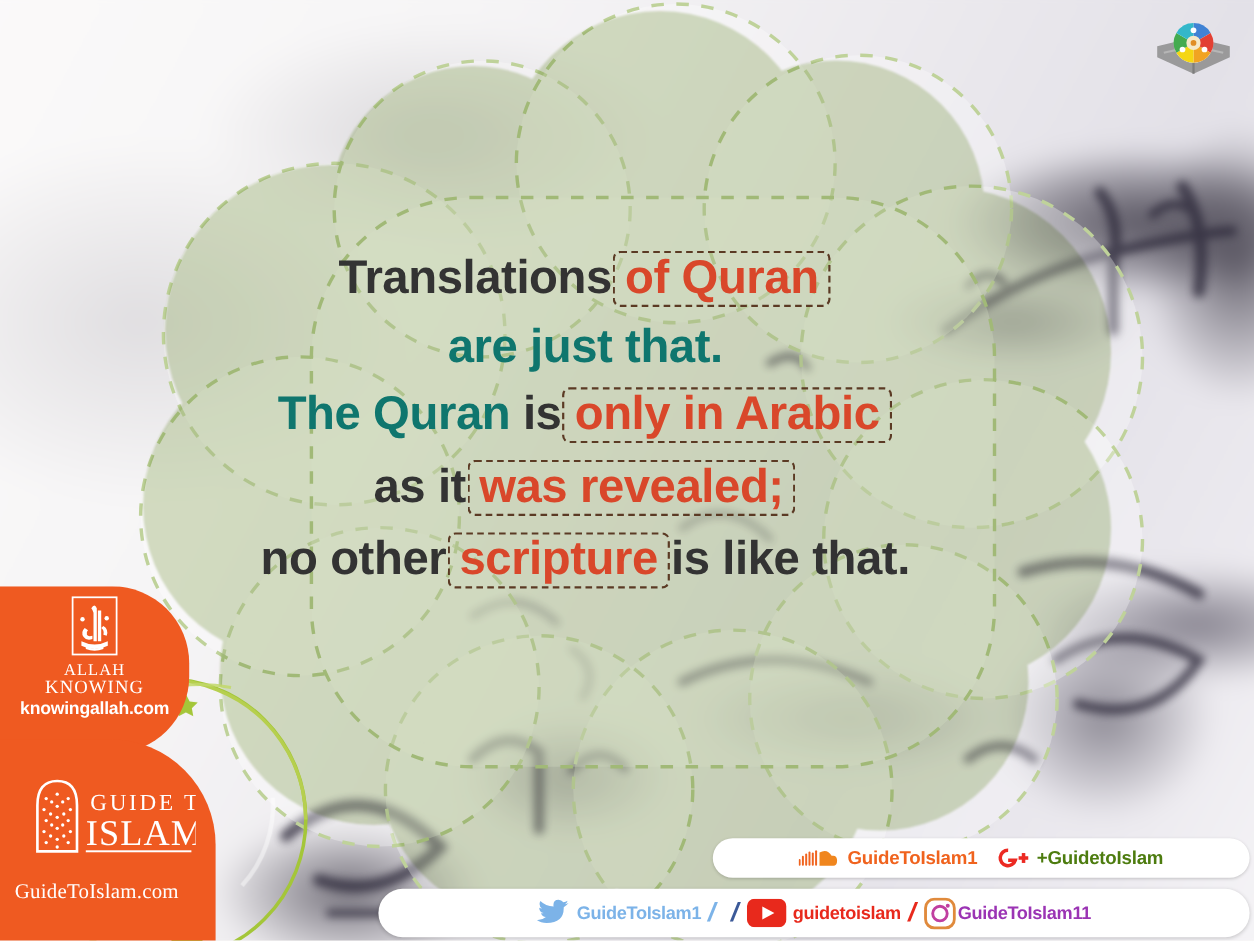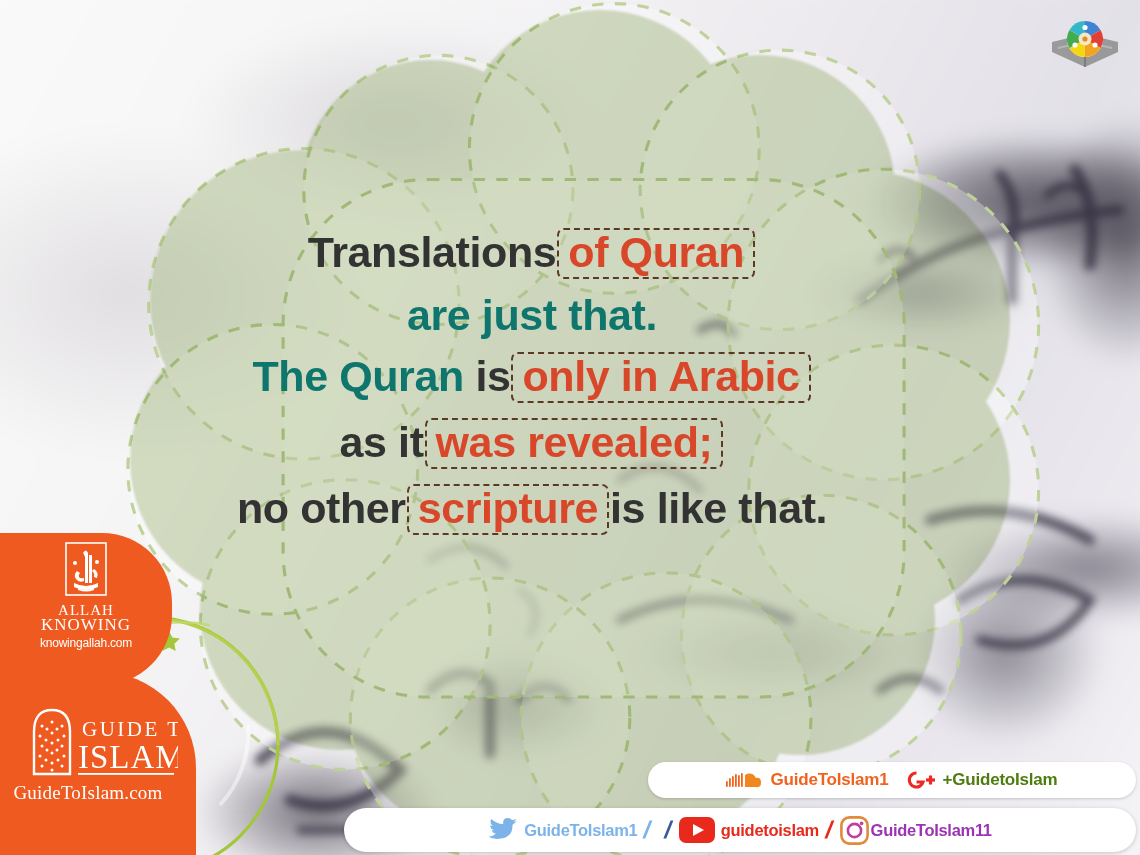--- a/index.html
+++ b/index.html
@@ -87,29 +87,29 @@
     background:#ef5a21;
     border-top-right-radius:96px;
     z-index:5;
   }
   .badge-mark { display:block; }
   .ka-word {
     color:#fff; font-family:"Liberation Serif", serif;
     letter-spacing:1px; line-height:1;
   }
   .ka-url {
-    color:#fff; font-size:12px; font-weight:normal;
+    color:#fff; font-size:16px; font-weight:bold;
     font-family:"Liberation Sans", sans-serif;
     letter-spacing:-0.2px; margin-top:3px;
   }
   .gti-url {
     color:#fff; font-size:19px;
     font-family:"Liberation Serif", serif;
     letter-spacing:.2px;
-    position:absolute; left:0; right:20px; top:110px;
+    position:absolute; left:0; right:20px; top:128px;
     text-align:center;
   }
 
   
   #toplogo { position:absolute; right:16px; top:12px; width:78px; height:62px; z-index:6; opacity:.97; }
 
   
   #pill {
     position:absolute; left:648px; top:762px;
     width:488px; height:36px;

